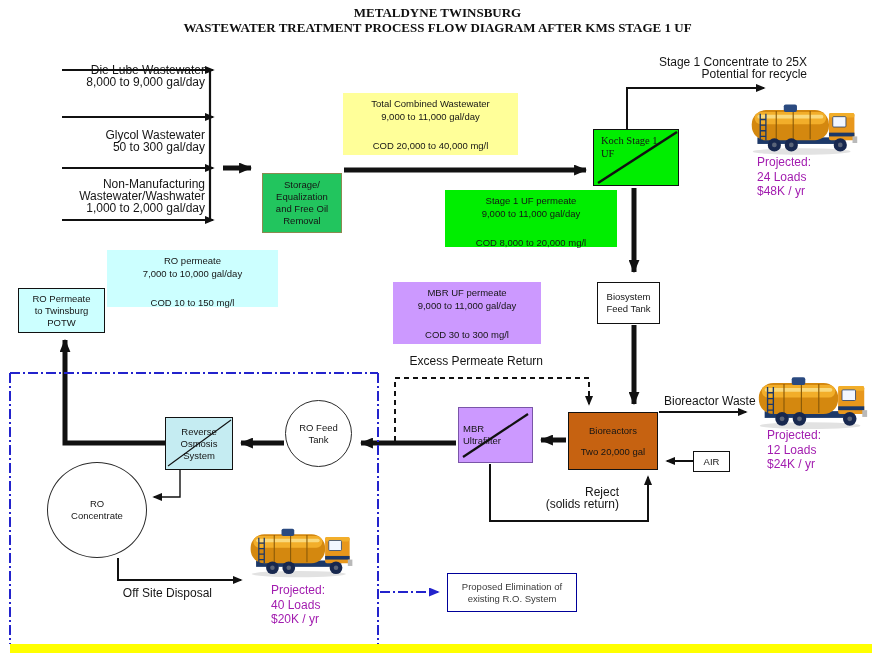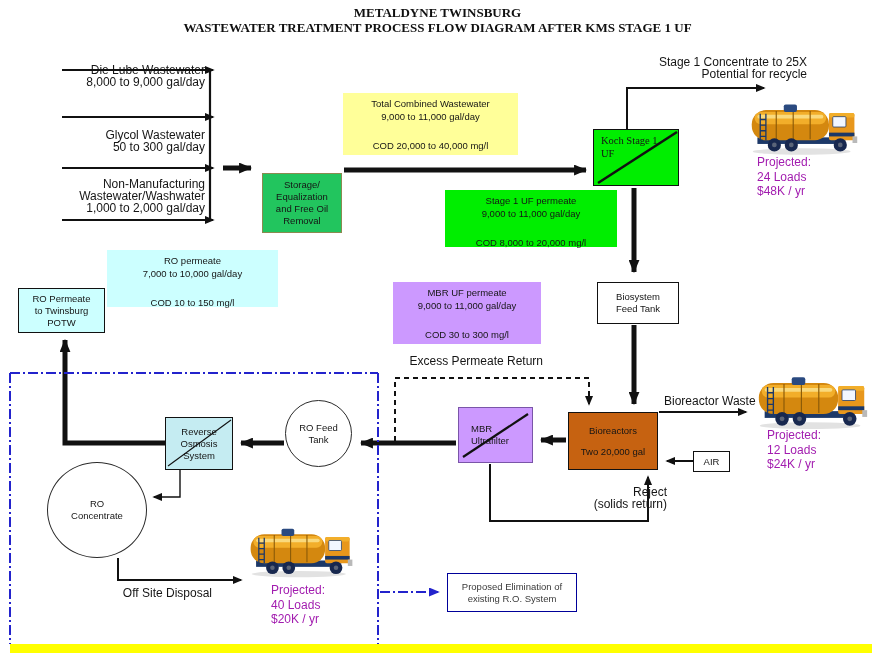--- a/index.html
+++ b/index.html
@@ -64,21 +64,21 @@
     <div>Stage 1 UF permeate</div>
     <div>9,000 to 11,000 gal/day</div>
     <div class="cod">COD 8,000 to 20,000 mg/l</div>
   </div>
 
   <div class="abs lbl" style="left:592px;top:56px;width:215px;">
     <span>Stage 1 Concentrate to 25X</span><br>
     <span>Potential for recycle</span>
   </div>
 
-  <div class="box flexc proc" style="left:597px;top:282px;width:82px;height:42px;background:#fff;border:1.5px solid #111;">
+  <div class="box flexc proc" style="left:597px;top:282px;width:63px;height:42px;background:#fff;border:1.5px solid #111;">
     <span>Biosystem</span>
     <span>Feed Tank</span>
   </div>
 
   <div class="box info" style="left:393px;top:282px;width:148px;height:62px;background:#CC99FF;">
     <div>MBR UF permeate</div>
     <div>9,000 to 11,000 gal/day</div>
     <div class="cod">COD 30 to 300 mg/l</div>
   </div>
 
@@ -100,26 +100,26 @@
     <span>Bioreactors</span>
     <span>Two 20,000 gal</span>
   </div>
 
   <div class="box flexc proc" style="left:693px;top:451px;width:37px;height:21px;background:#fff;border:1px solid #111;">
     <span>AIR</span>
   </div>
 
   <div class="abs lbl nowrap" style="left:664px;top:395px;">Bioreactor Waste</div>
 
-  <div class="box flexc proc" style="left:458px;top:407px;width:75px;height:56px;background:#CC99FF;border:1px solid #7a55a8;align-items:flex-start;padding-left:12px;text-align:left;">
+  <div class="box flexc proc" style="left:458px;top:407px;width:75px;height:56px;background:#CC99FF;border:1px solid #7a55a8;align-items:flex-start;padding-left:4px;text-align:left;">
     <span>MBR</span>
     <span>Ultrafilter</span>
   </div>
 
-  <div class="abs lbl" style="left:552px;top:486px;width:115px;">
+  <div class="abs lbl" style="left:504px;top:486px;width:115px;">
     <span>Reject</span><br>
     <span>(solids return)</span>
   </div>
 
   <div class="box flexc proc" style="left:165px;top:417px;width:68px;height:53px;background:#C5ECF2;border:1px solid #111;">
     <span>Reverse</span>
     <span>Osmosis</span>
     <span>System</span>
   </div>
 

